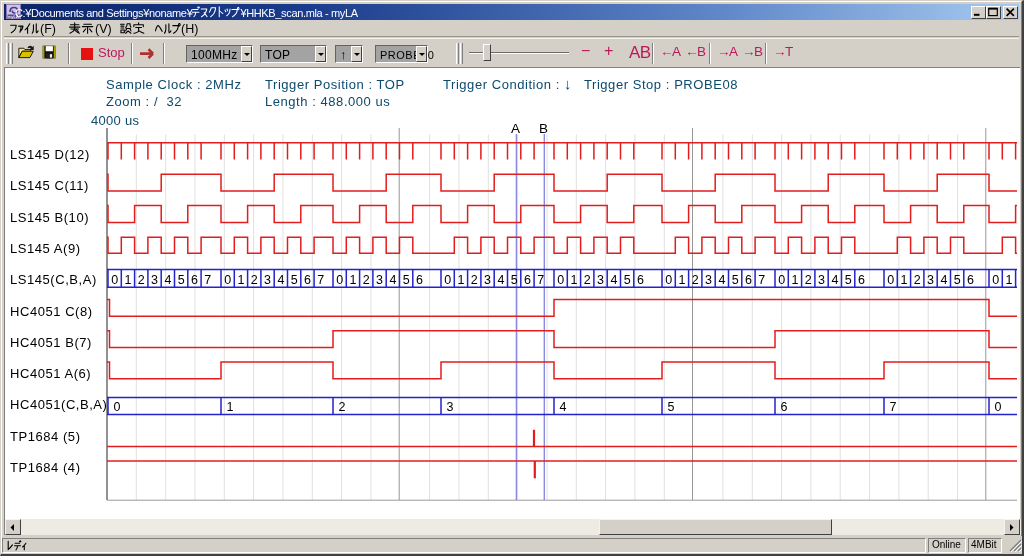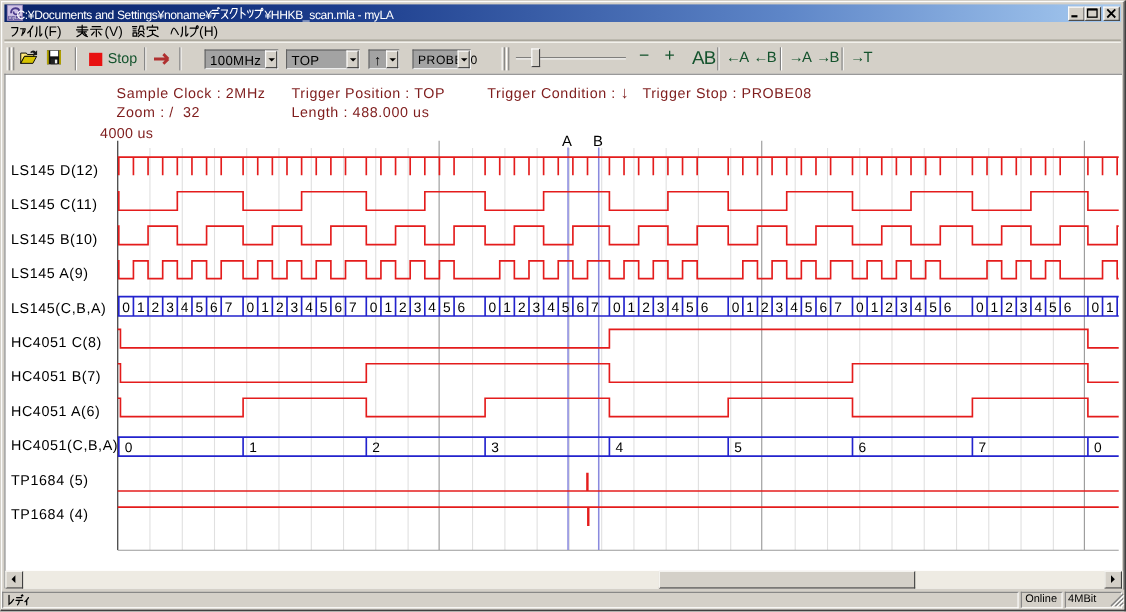--- a/index.html
+++ b/index.html
@@ -11,23 +11,23 @@
 .wbtn{position:absolute;top:2px;width:14.5px;height:13px;background:#d4d0c8;border-top:1px solid #fff;border-left:1px solid #fff;border-right:1.5px solid #404040;border-bottom:1.5px solid #404040}
 .menubar{position:absolute;left:4px;top:20px;width:1015px;height:17px;background:#d4d0c8;border-bottom:1px solid #9a9689}
 .mi{position:absolute;top:2px;height:14px;white-space:nowrap;font-size:12.5px}
 .toolbar{position:absolute;left:4px;top:38px;width:1015px;height:29px;background:#d4d0c8;border-top:1px solid #f5f4f0}
 .tsep{position:absolute;top:4px;height:21px;width:2px;border-left:1px solid #808080;border-right:1px solid #fff}
 .grip{position:absolute;top:4px;height:21px;width:3px;border-left:1px solid #fff;border-right:1px solid #808080}
 .combo{position:absolute;top:6px;height:18px;background:#a3a3a3;border-top:1.2px solid #636363;border-left:1.2px solid #636363;border-bottom:1px solid #fff;border-right:1px solid #fff;font-size:12px}
 .combo .cv{position:absolute;left:4px;top:2px;color:#000;letter-spacing:0.3px}
 .cbtn{position:absolute;right:0;top:0;width:11px;height:15.6px;background:#d4d0c8;border-top:1px solid #fff;border-left:1px solid #fff;border-right:1px solid #404040;border-bottom:1px solid #404040}
 .cbtn:after{content:"";position:absolute;left:2.2px;top:5.5px;border-left:3.2px solid transparent;border-right:3.2px solid transparent;border-top:3.8px solid #000}
-.tlab{position:absolute;top:5px;font-size:13.5px;color:#14532d;white-space:nowrap}
+.tlab{position:absolute;top:5px;font-size:13.5px;color:#be185d;white-space:nowrap}
 .client{position:absolute;left:4px;top:67px;width:1016px;height:468px;background:#fff;border-top:1px solid #808080;border-left:1px solid #808080}
-.info{position:absolute;font-size:13px;letter-spacing:0.55px;color:#7f1d1d;white-space:nowrap}
+.info{position:absolute;font-size:13px;letter-spacing:0.55px;color:#0c4a6e;white-space:nowrap}
 .sbar{position:absolute;left:5px;top:519px;width:1016px;height:16px;background:#eeebe3}
 .sbtn{position:absolute;top:0;width:16px;height:16px;background:#d4d0c8;border-top:1px solid #f4f3ef;border-left:1px solid #f4f3ef;border-right:1.4px solid #404040;border-bottom:1.4px solid #404040}
 .statusbar{position:absolute;left:2px;top:536px;width:1020px;height:18px;background:#d4d0c8}
 .spanel{position:absolute;top:2px;height:14.5px;border-top:1px solid #808080;border-left:1px solid #808080;border-bottom:1px solid #fff;border-right:1px solid #fff;font-size:10px}
 </style></head><body>
 <div class="frame"></div>
 <div class="frame2"></div>
 <div class="titlebar">
  <svg class="icon" viewBox="0 0 15 15">
       <rect x="0.5" y="0.5" width="14" height="14" fill="#cfc3e6" stroke="#8a7ab0"></rect>
@@ -279,20 +279,20 @@
           <g stroke="#000" stroke-width="1.1" fill="none" stroke-linecap="round">
             <path transform="translate(0.0,0.8) scale(0.6,0.82)" d="M2,0.5V10.5Q5.5,9 9,5" vector-effect="non-scaling-stroke"></path>
             <path transform="translate(7.2,0.8) scale(0.6,0.82)" d="M1.5,3H9M0.5,6H10.5M5.5,6Q5.5,9.5 3,11M8.7,0.5L9.5,1.5M10.3,0L11.1,1" vector-effect="non-scaling-stroke"></path>
             <path transform="translate(15.0,0.8) scale(0.6,0.82)" d="M6.5,3Q4,6 1,7.5M3.8,6V11" vector-effect="non-scaling-stroke"></path>
           </g>
         </svg></span>
     </div>
  <div class="spanel" style="left:926px;width:38px">
       <span style="position:absolute;left:3px;top:0px">Online</span>
     </div>
- <div class="spanel" style="left:966px;width:52px">
+ <div class="spanel" style="left:966px;width:34px">
       <span style="position:absolute;left:2px;top:0px">4MBit</span>
     </div>
  <svg style="position:absolute;left:1007px;top:3px" width="13" height="13" viewBox="0 0 13 13">
       <path d="M12,1 L1,12 M12,5 L5,12 M12,9 L9,12" stroke="#808080" stroke-width="1.3"></path>
       <path d="M13,2 L2,13 M13,6 L6,13 M13,10 L10,13" stroke="#fff" stroke-width="1"></path>
     </svg>
 </div>
 
 </body></html>

